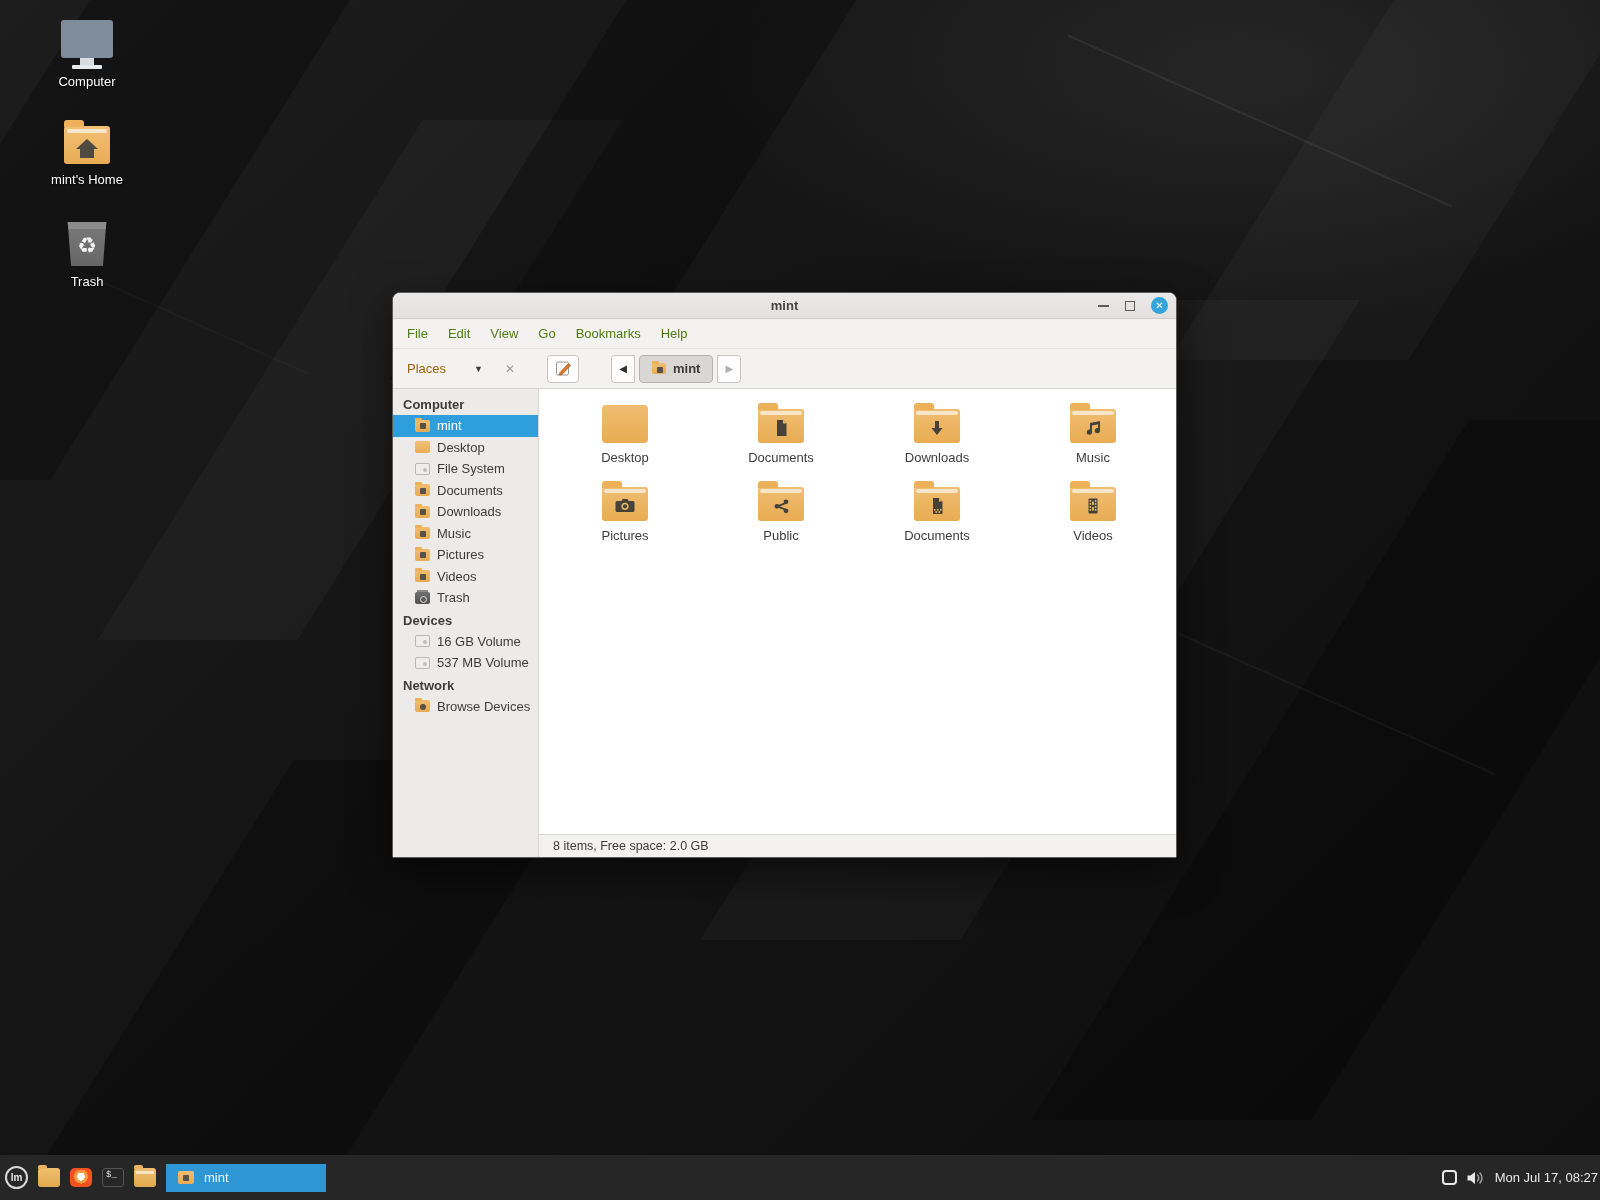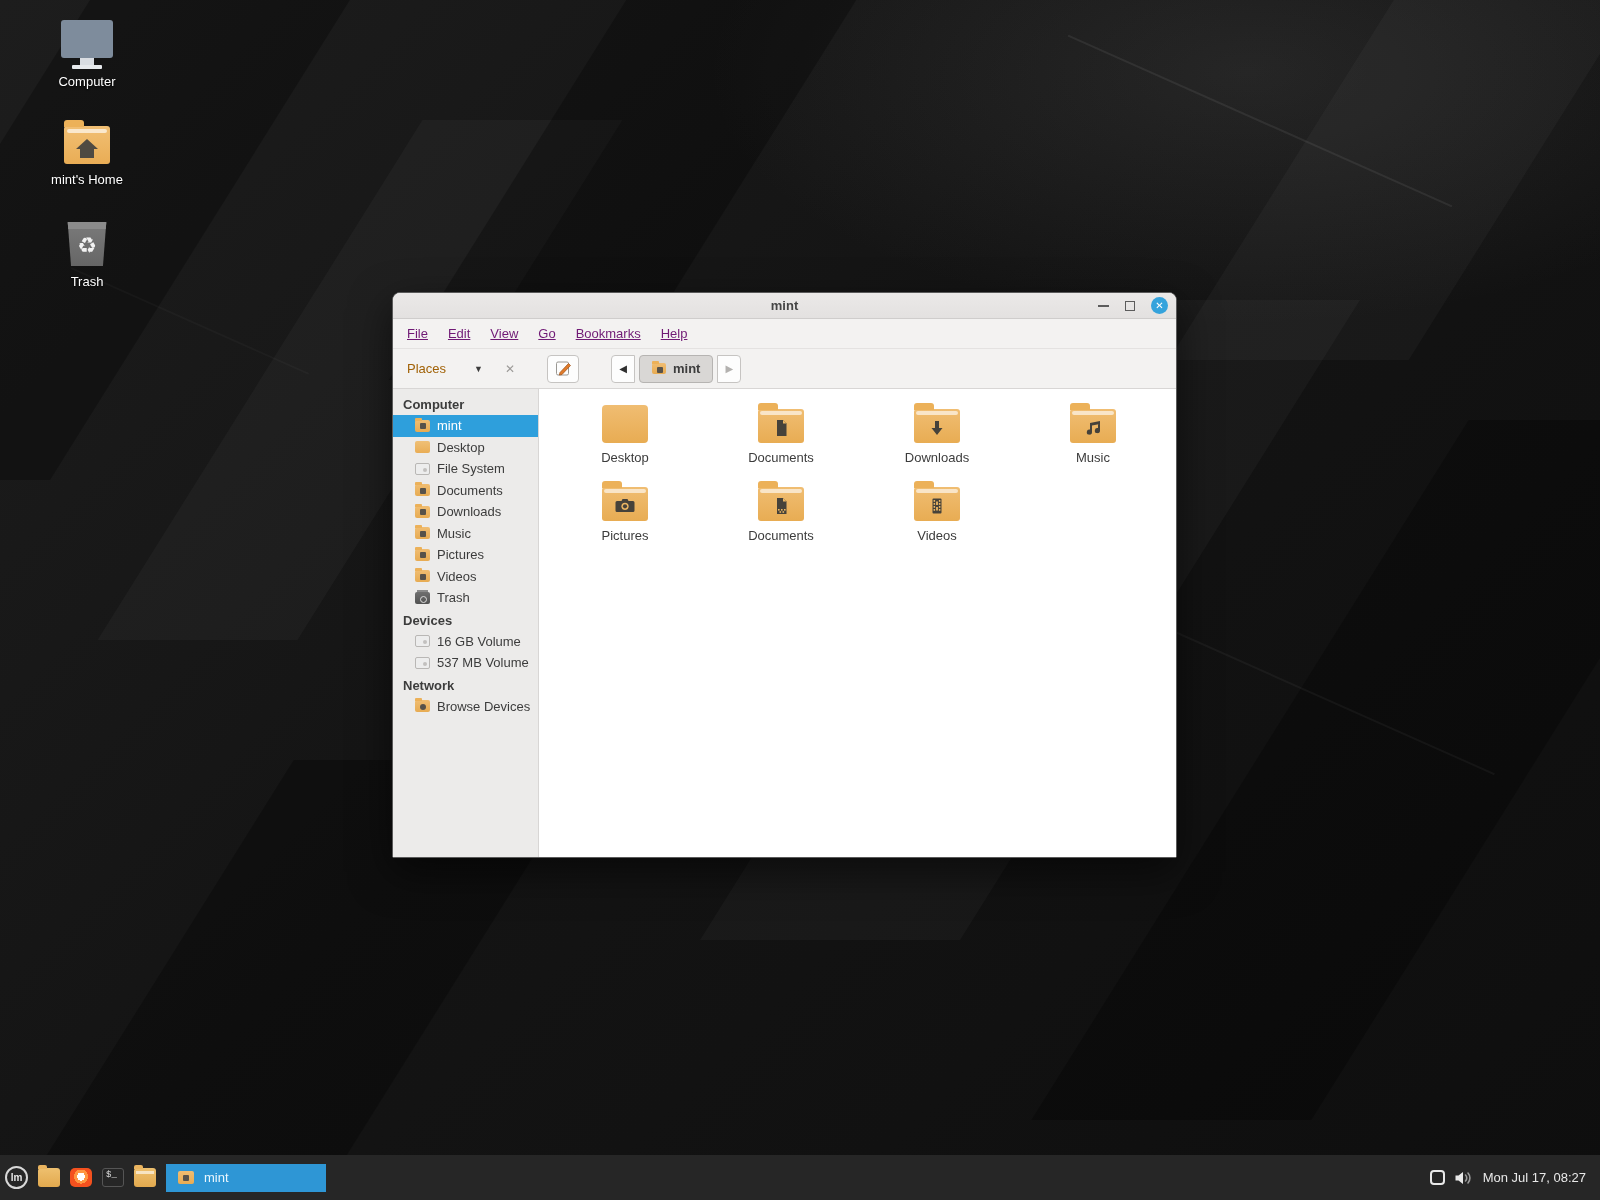--- a/index.html
+++ b/index.html
@@ -40,21 +40,21 @@
               border-bottom:1px solid #cfcdcc; display:flex; align-items:center; position:relative; }
   .title { position:absolute; left:0; right:0; text-align:center; font-size:13px; font-weight:bold; color:#454545; }
   .winbtns { position:absolute; right:8px; display:flex; align-items:center; gap:16px; }
   .btn-min { width:11px; height:2px; background:#5c5c5c; cursor:default; }
   .btn-max { width:10px; height:10px; border:1.5px solid #5c5c5c; background:transparent; }
   .btn-close { width:17px; height:17px; border-radius:50%; background:#35a3dc; color:#fff; font-size:10px;
                display:flex; align-items:center; justify-content:center; line-height:1; }
 
   .menubar { height:30px; background:#f3f2f1; display:flex; align-items:center; padding-left:4px;
              border-bottom:1px solid #e4e2e1; }
-  .menu-item { font-size:13px; color:#701a75; padding:5px 10px;text-decoration:underline; }
+  .menu-item { font-size:13px; color:#4d7c0f; padding:5px 10px; }
 
   .toolbar { height:40px; background:#f3f2f1; border-bottom:1px solid #d8d6d5; display:flex; align-items:center; }
   .places-zone { width:146px; display:flex; align-items:center; padding-left:14px; gap:6px; flex:none; }
   .places-label { font-size:13px; color:#a16207; }
   .caret { font-size:9px; color:#3c3c3c; margin-left:22px; }
   .pane-close { font-size:12px; color:#9c9a98; margin-left:16px; }
   .tool-btn { height:28px; background:#fdfdfd; border:1px solid #c6c4c2; border-radius:4px;
               display:flex; align-items:center; justify-content:center; }
   .editpath { width:32px; margin-left:8px; }
   .nav-back { width:24px; margin-left:32px; border-radius:4px 0 0 4px; }
@@ -108,21 +108,21 @@
   .l-folder::before { content:""; position:absolute; top:-3px; left:0; width:9px; height:4px; background:#eab45f; border-radius:2px 2px 0 0; }
   .l-folder2::after { content:""; position:absolute; top:3px; left:2px; right:2px; height:2.5px; background:rgba(255,255,255,.6); }
   .l-firefox { background:radial-gradient(circle at 50% 45%, #fff 0 4px, #ff9640 4px 7px, #f4511e 7px); border-radius:5px; }
   .l-term { background:#262626; border:1px solid #555; color:#e0e0e0; font-size:9px; font-family:"Liberation Mono", monospace;
             display:flex; align-items:flex-start; padding:1px 0 0 3px; }
   .task-btn { height:28px; width:160px; margin-left:10px; background:#2e96d5; display:flex; align-items:center;
               padding-left:12px; gap:10px; }
   .task-folder { width:16px; height:13px; background:linear-gradient(#f0bd72,#e8ac53); border-radius:2px; position:relative; }
   .task-folder::after { content:""; position:absolute; left:5px; top:3.5px; width:6px; height:6px; background:#57524a; border-radius:1px; }
   .task-label { color:#eaf6fd; font-size:13px; }
-  .tray { margin-left:auto; display:flex; align-items:center; gap:9px; padding-right:14px; }
+  .tray { margin-left:auto; display:flex; align-items:center; gap:9px; padding-right:2px; }
   .tray-screen { width:15px; height:15px; border:2px solid #e8e8e8; border-radius:4px; }
   .clock { color:#e8e8e8; font-size:13px; }
 
   svg { display:block; }
 </style>
 </head>
 <body>
 
 <div class="wallpaper">
   <div class="wp-dark" style="left:-60px; top:0; width:260px; height:480px;"></div>
@@ -330,20 +330,33 @@
               <svg width="22" height="20" viewBox="0 0 22 20">
                   <path d="M7.5 5l1-2h5l1 2H19a1.5 1.5 0 0 1 1.5 1.5v8A1.5 1.5 0 0 1 19 16H3a1.5 1.5 0 0 1-1.5-1.5v-8A1.5 1.5 0 0 1 3 5z" fill="#46423a"></path>
                   <circle cx="11" cy="10.3" r="3.6" fill="#edb763"></circle>
                   <circle cx="11" cy="10.3" r="2.1" fill="#46423a"></circle>
                 </svg>
             </span>
           </div>
           <div class="flabel">Pictures</div>
         </div>
 
+        <div class="fcell">
+          <div class="folder">
+            <span class="emblem">
+              <svg width="20" height="20" viewBox="0 0 20 20">
+                  <path d="M14.5 7.2 7.6 9.8m0 1 6.9 2.8" stroke="#46423a" stroke-width="1.8" fill="none"></path>
+                  <circle cx="15" cy="5.8" r="2.4" fill="#46423a"></circle>
+                  <circle cx="6" cy="10.3" r="2.4" fill="#46423a"></circle>
+                  <circle cx="15" cy="14.8" r="2.4" fill="#46423a"></circle>
+                </svg>
+            </span>
+          </div>
+          <div class="flabel">Public</div>
+        </div>
 
         <div class="fcell">
           <div class="folder">
             <span class="emblem">
               <svg width="20" height="20" viewBox="0 0 20 20">
                   <path d="M6 2h6l3.5 3.5V18H6z" fill="#46423a"></path>
                   <path d="M12 2l3.5 3.5H12z" fill="#edb763"></path>
                   <g fill="#edb763">
                     <rect x="7" y="13" width="1.6" height="1.6"></rect>
                     <rect x="10" y="13" width="1.6" height="1.6"></rect>
@@ -374,20 +387,23 @@
                     <rect x="9.1" y="5.5" width="1.8" height="3.5"></rect>
                     <rect x="9.1" y="11" width="1.8" height="3.5"></rect>
                   </g>
                 </svg>
             </span>
           </div>
           <div class="flabel">Videos</div>
         </div>
 
       </div>
+      <div class="statusbar">
+        <span>8 items, Free space: 2.0 GB</span>
+      </div>
     </div>
   </div>
 </div>
 
 <div class="taskbar">
   <div class="menu-btn">
     <span>lm</span>
   </div>
   <div class="launcher l-folder"></div>
   <div class="launcher l-firefox"></div>

